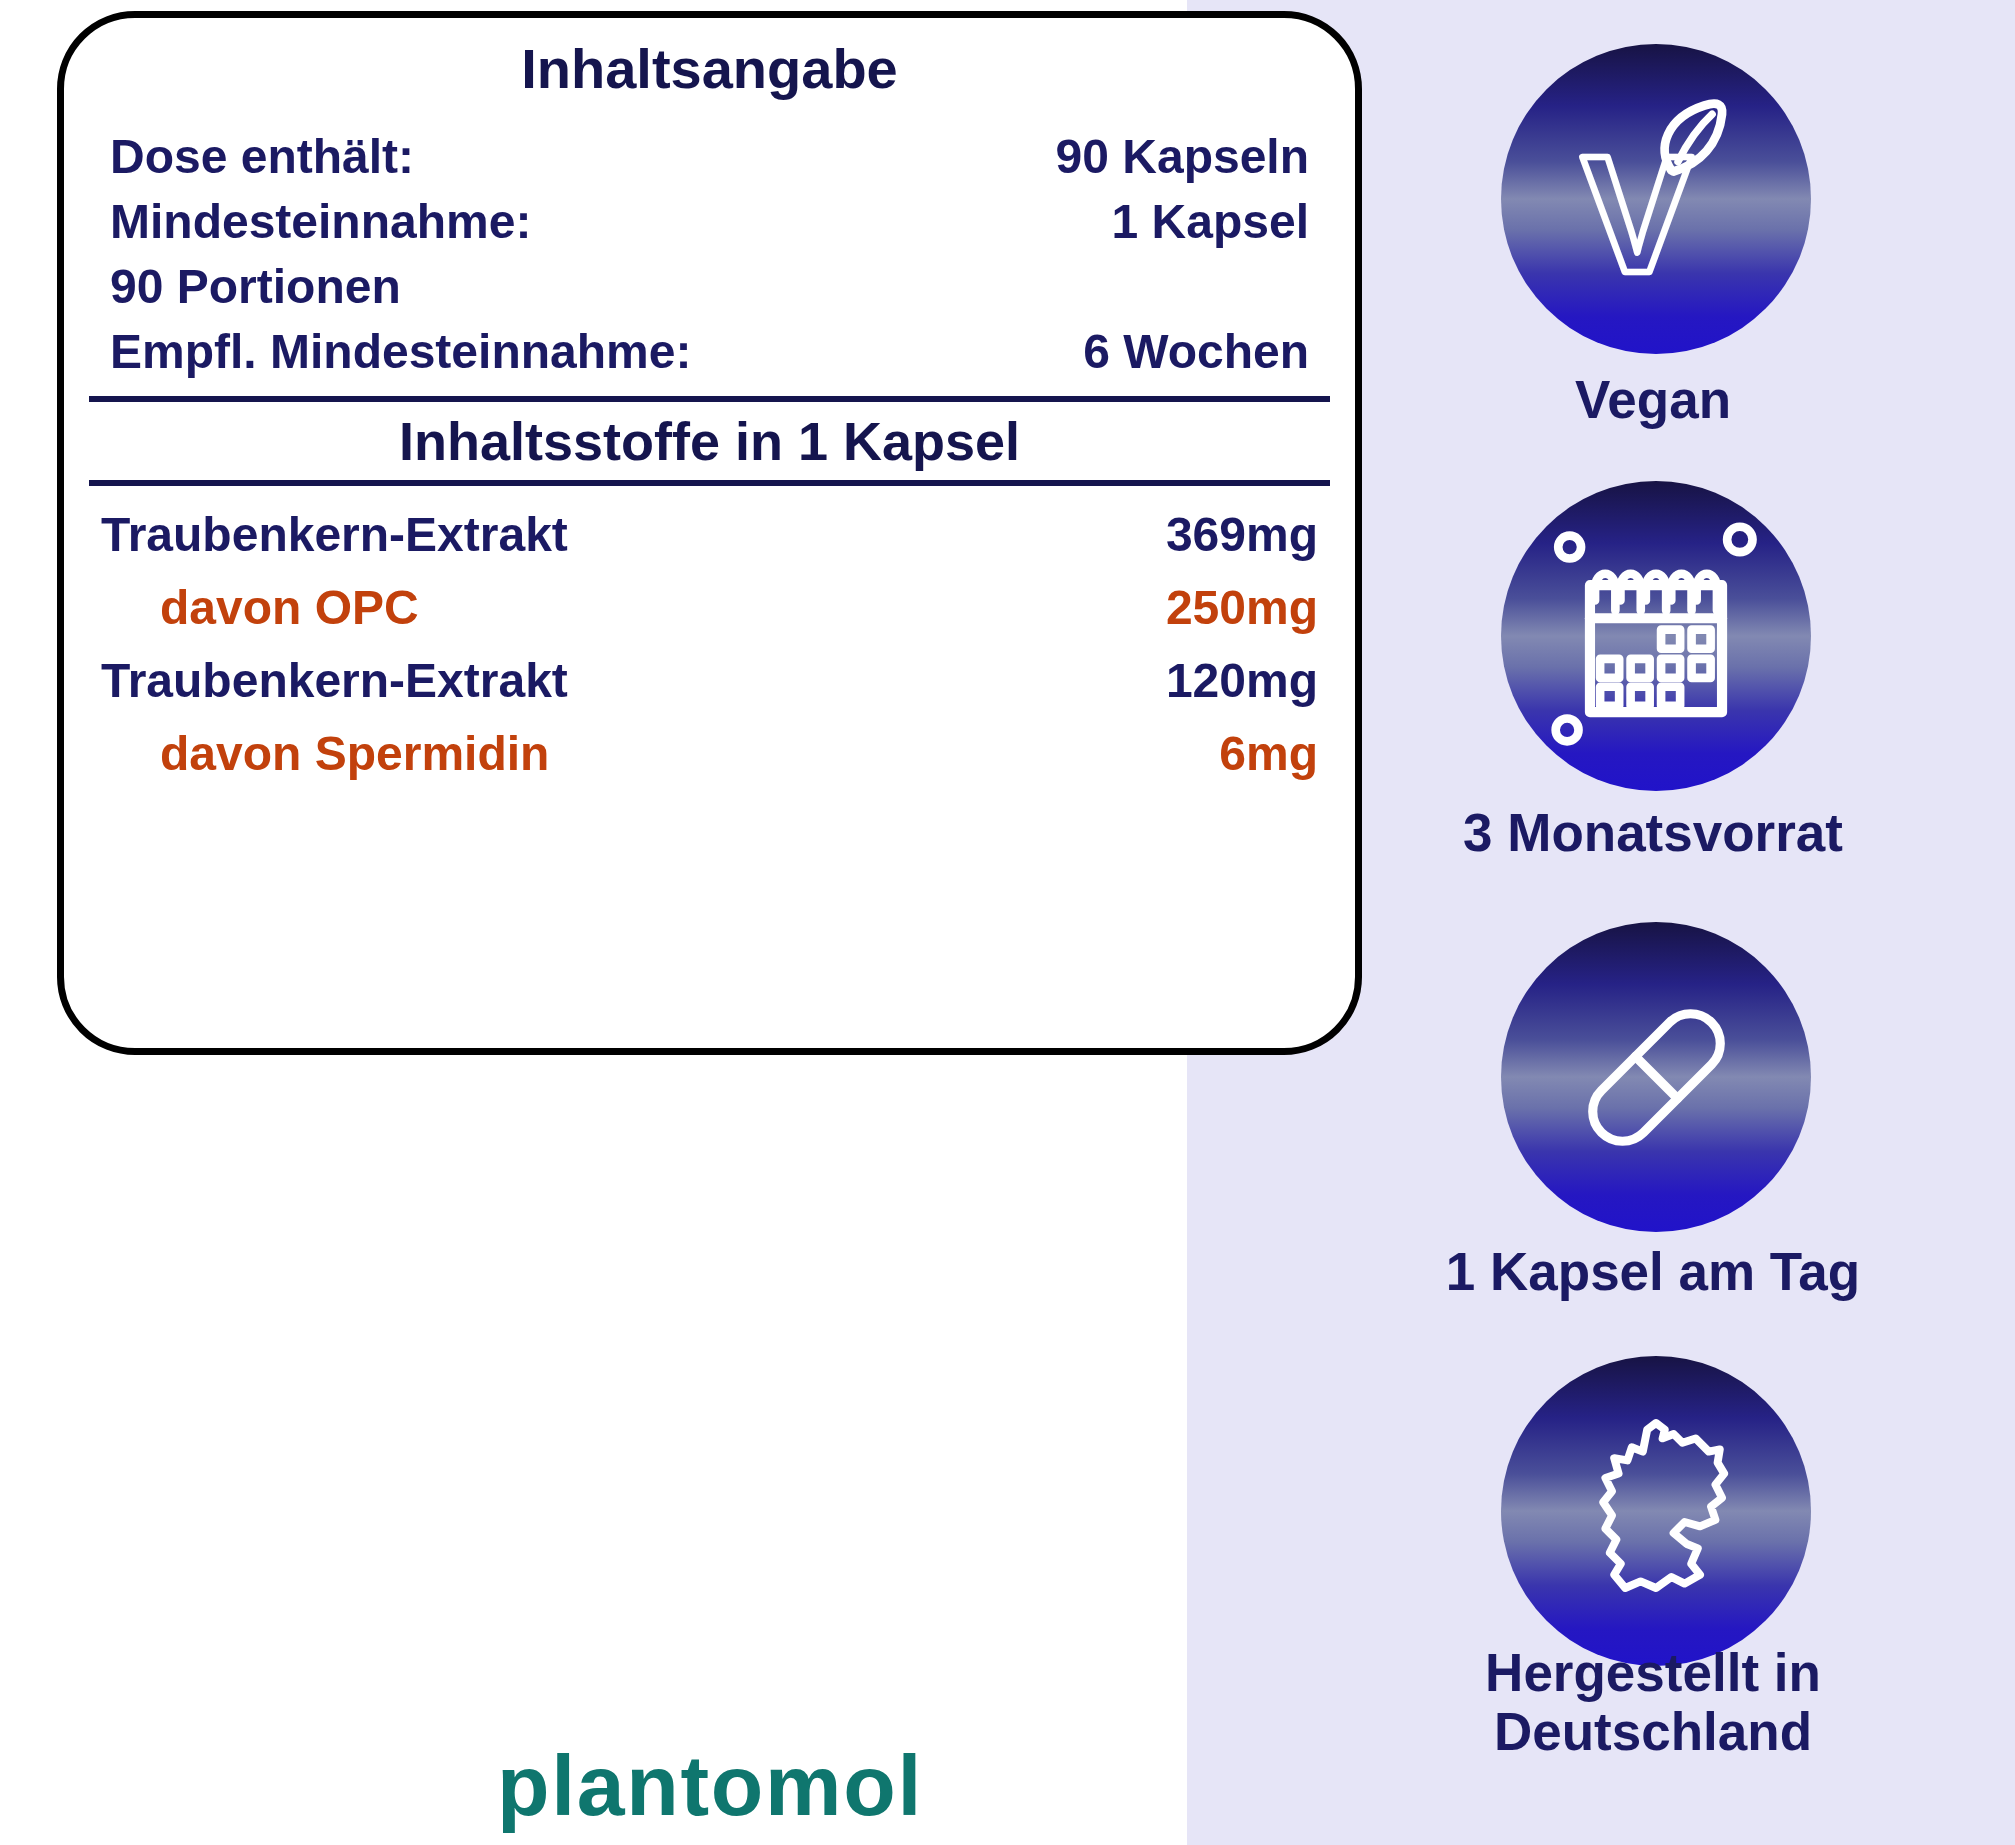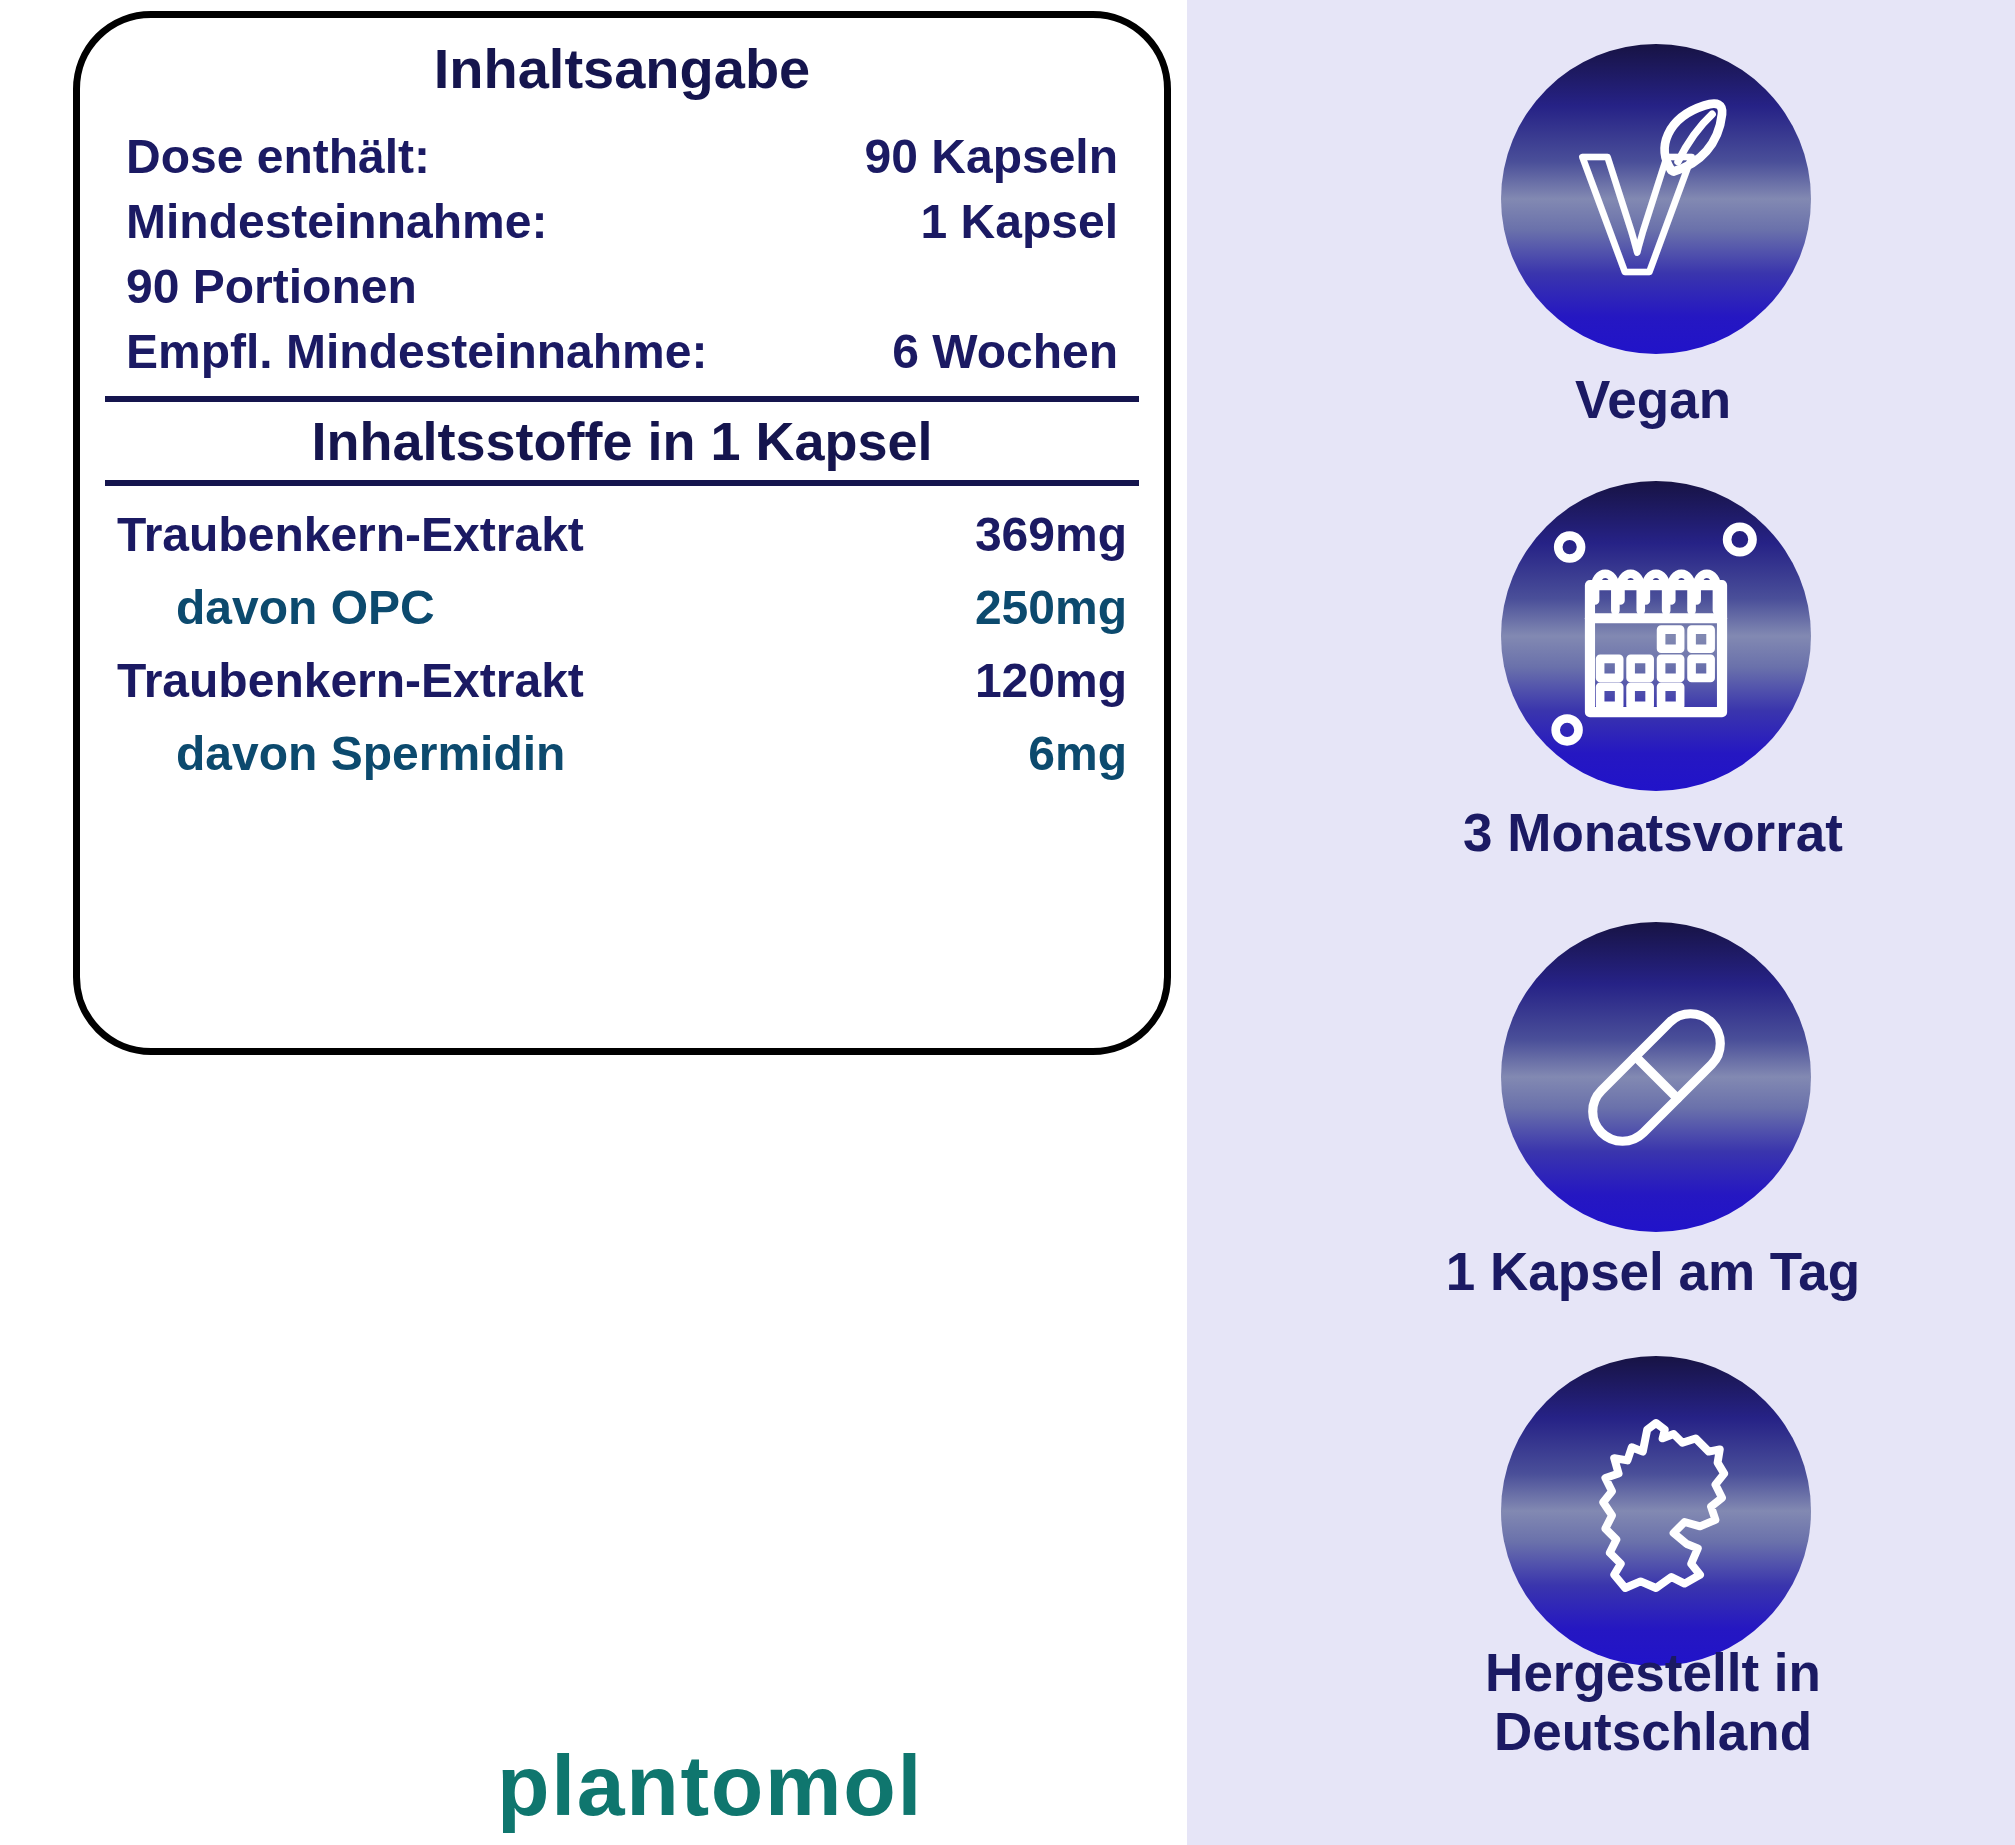--- a/index.html
+++ b/index.html
@@ -16,32 +16,32 @@
   }
   .badge-circle svg{display:block;}
   .badge-label{
     position:absolute;left:42px;width:848px;text-align:center;
     font-size:53px;font-weight:600;color:#1b1a63;line-height:59px;
   }
   .b1{top:44px}.b2{top:481px}.b3{top:922px}.b4{top:1356px}
   .l1{top:370px}.l2{top:803px}.l3{top:1242px}.l4{top:1643px}
   
   .info-box{
-    position:absolute;left:73px;top:11px;width:1098px;height:1044px;
+    position:absolute;left:57px;top:11px;width:1305px;height:1044px;
     box-sizing:border-box;background:#ffffff;border:7.6px solid #000000;
     border-radius:78px;color:#1b1a63;
   }
   .box-title{margin-top:18.6px;text-align:center;font-size:56px;font-weight:700;line-height:63px;color:#15154e;}
   .summary{margin-top:24px;}
   .s-row{display:flex;justify-content:space-between;padding:0 46px;font-size:48px;font-weight:600;line-height:65px;}
   .rule{border-top:6.8px solid #15154e;margin:12px 25.4px 0 25.4px;height:0;}
   .section-title{text-align:center;font-size:54px;font-weight:700;line-height:78px;color:#15154e;}
   .ingredients{margin-top:12px;text-align:center;}
   .i-row{display:flex;justify-content:space-between;padding:0 37px;font-size:48px;font-weight:600;line-height:73px;}
-  .i-row.sub{color:#0c4a6e;}
+  .i-row.sub{color:#c2410c;}
   .i-row.sub .i-name{padding-left:59px;}
   
   .logo{
     position:absolute;left:286px;top:1739px;width:848px;text-align:center;
     font-size:86px;font-weight:600;letter-spacing:1.7px;color:#0f766e;line-height:93px;
   }
 </style>
 </head>
 <body>
 

